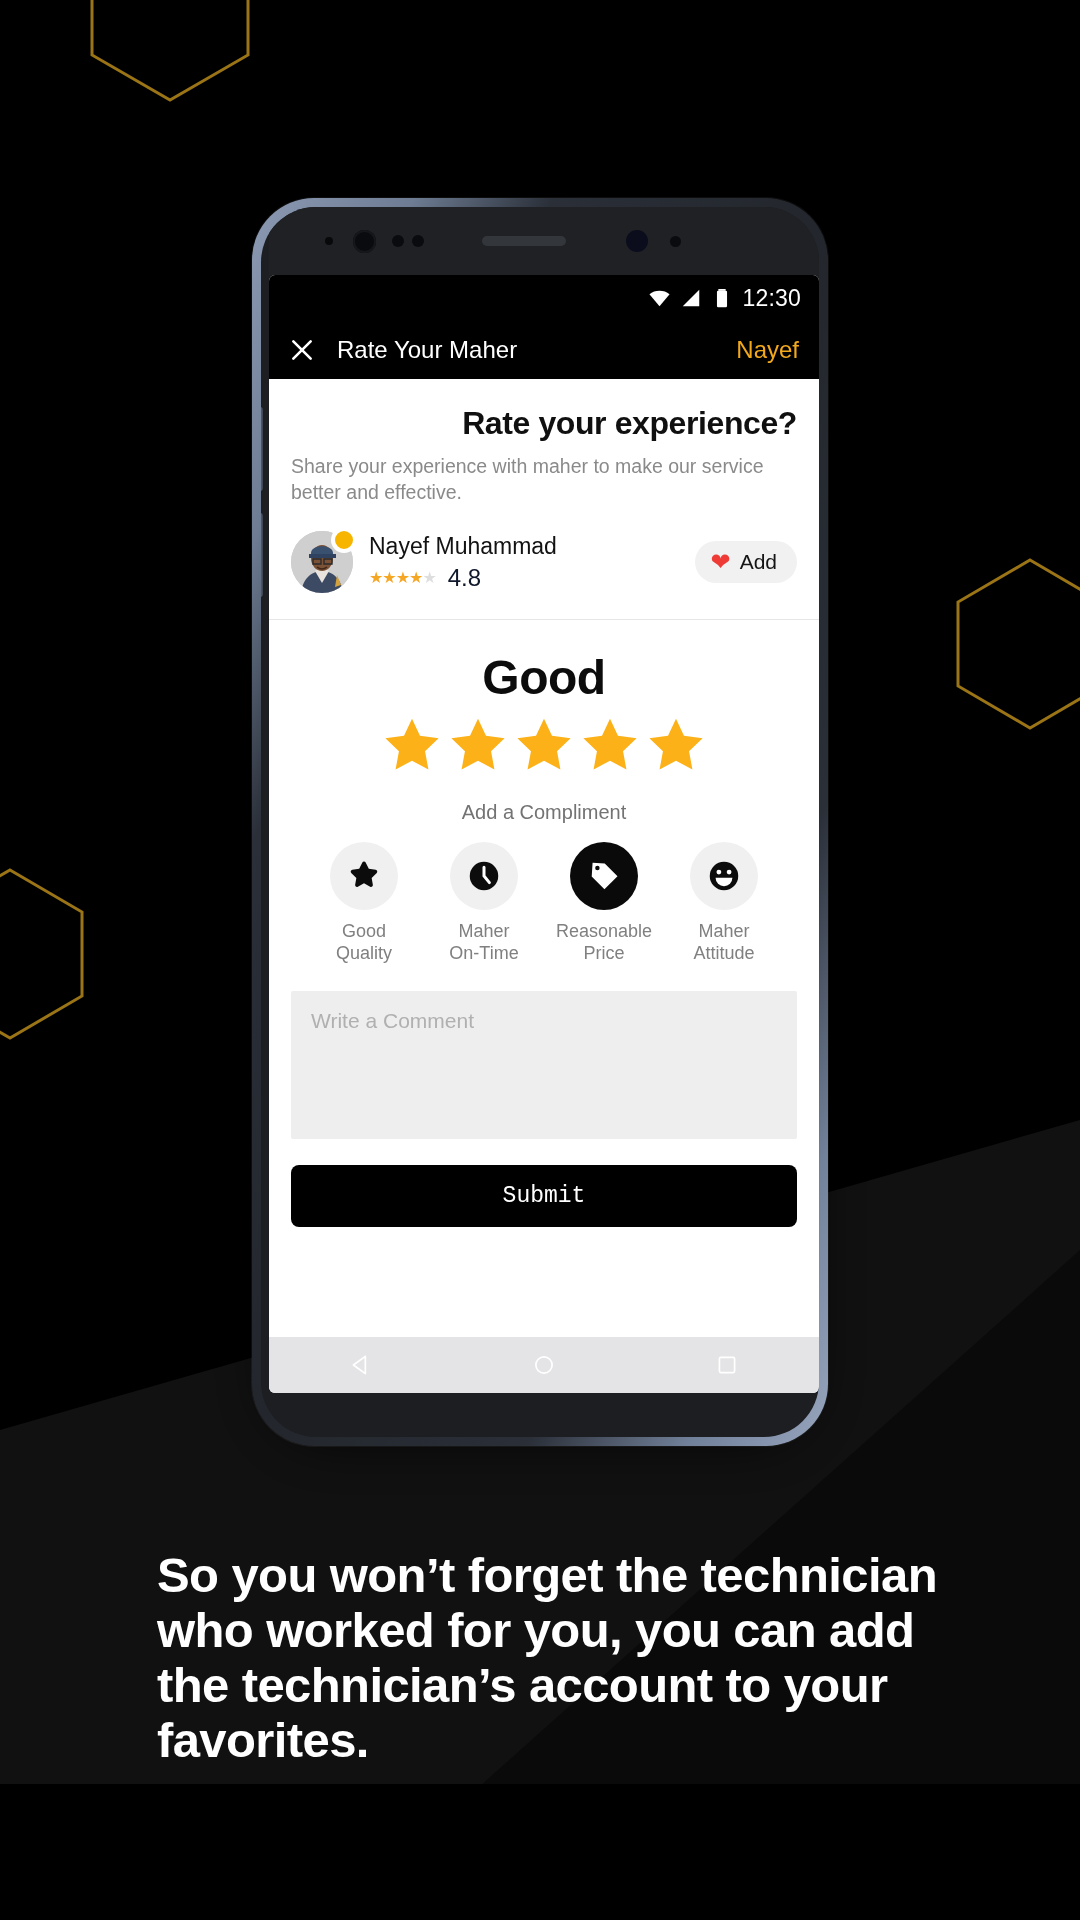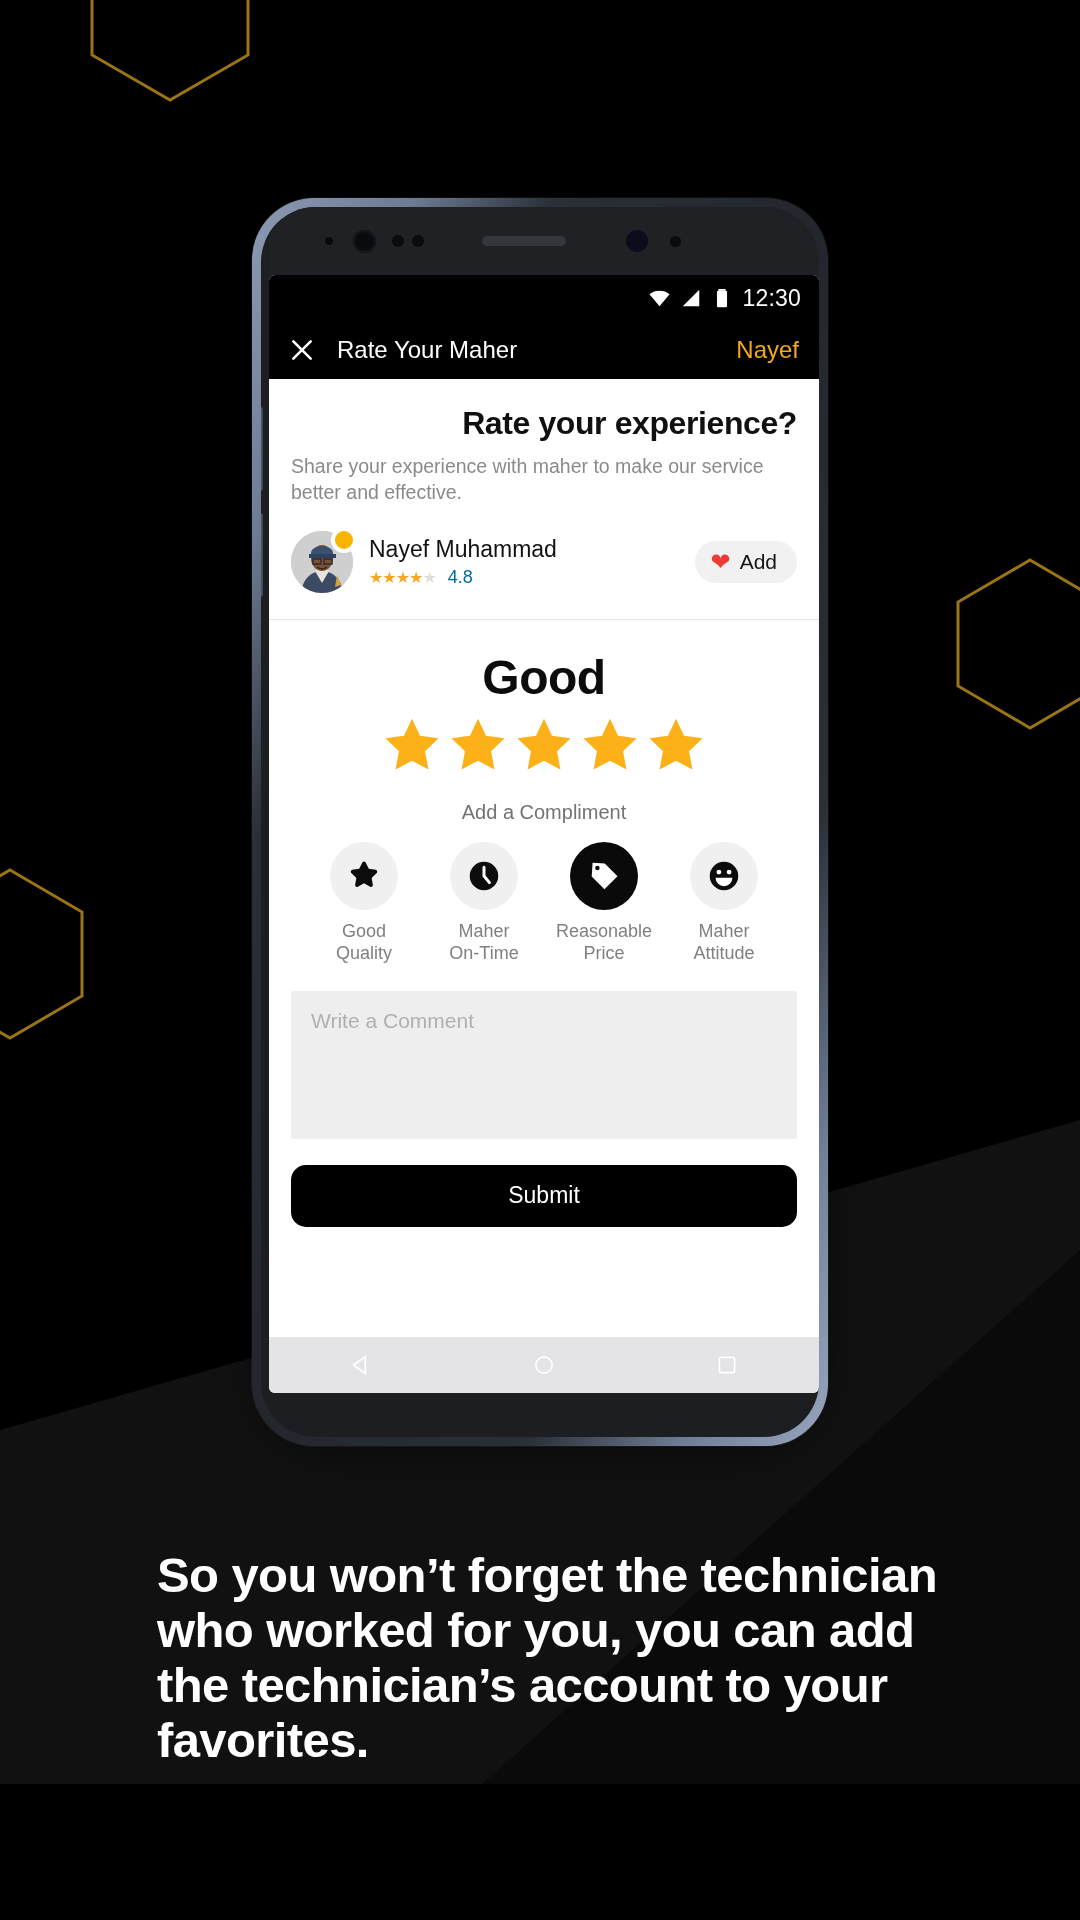--- a/index.html
+++ b/index.html
@@ -134,21 +134,21 @@
   .badge {
     position: absolute; right: -4px; top: -4px;
     width: 26px; height: 26px; border-radius: 50%;
     background: #f7b500; border: 4px solid #fff;
   }
   .tech-info { margin-left: 16px; }
   .tech-name { font-size: 23px; color: #121212; }
   .tech-rate { display: flex; align-items: center; margin-top: 4px; gap: 12px; }
   .mini-stars { font-size: 16px; letter-spacing: -1px; color: #f5a623; }
   .mini-stars .off { color: #dedede; }
-  .rate-num { font-size: 18px; color: #0369a1; }
+  .rate-num { font-size: 24px; color: #0f172a; }
   .add-pill {
     margin-left: auto;
     display: flex; align-items: center; gap: 9px;
     background: #f1f1f1; border-radius: 24px;
     padding: 9px 20px 9px 16px;
   }
   .heart { color: #ef3b36; font-size: 24px; line-height: 1; }
   .add-label { font-size: 21px; color: #151515; }
 
   .divider { height: 1px; background: #e6e6e6; }
@@ -180,22 +180,22 @@
     padding: 18px 20px;
     font-family: "Liberation Sans", sans-serif;
     font-size: 21px; color: #333; resize: none;
   }
   .comment-box::placeholder { color: #b0b0b0; }
 
   .sec-submit { padding: 22px 22px 24px 22px; }
   .submit-btn {
     width: 100%; height: 62px;
     background: #000; color: #fff;
-    border: none; border-radius: 15px;
-    font-family: Liberation Sans, sans-serif;
+    border: none; border-radius: 8px;
+    font-family: Liberation Mono, monospace;
     font-size: 23px; cursor: pointer;
   }
 
   
   .navbar {
     height: 56px; background: #e4e4e6;
     display: flex; align-items: center; justify-content: space-around;
   }
   .navbar svg { width: 26px; height: 26px; }
 

